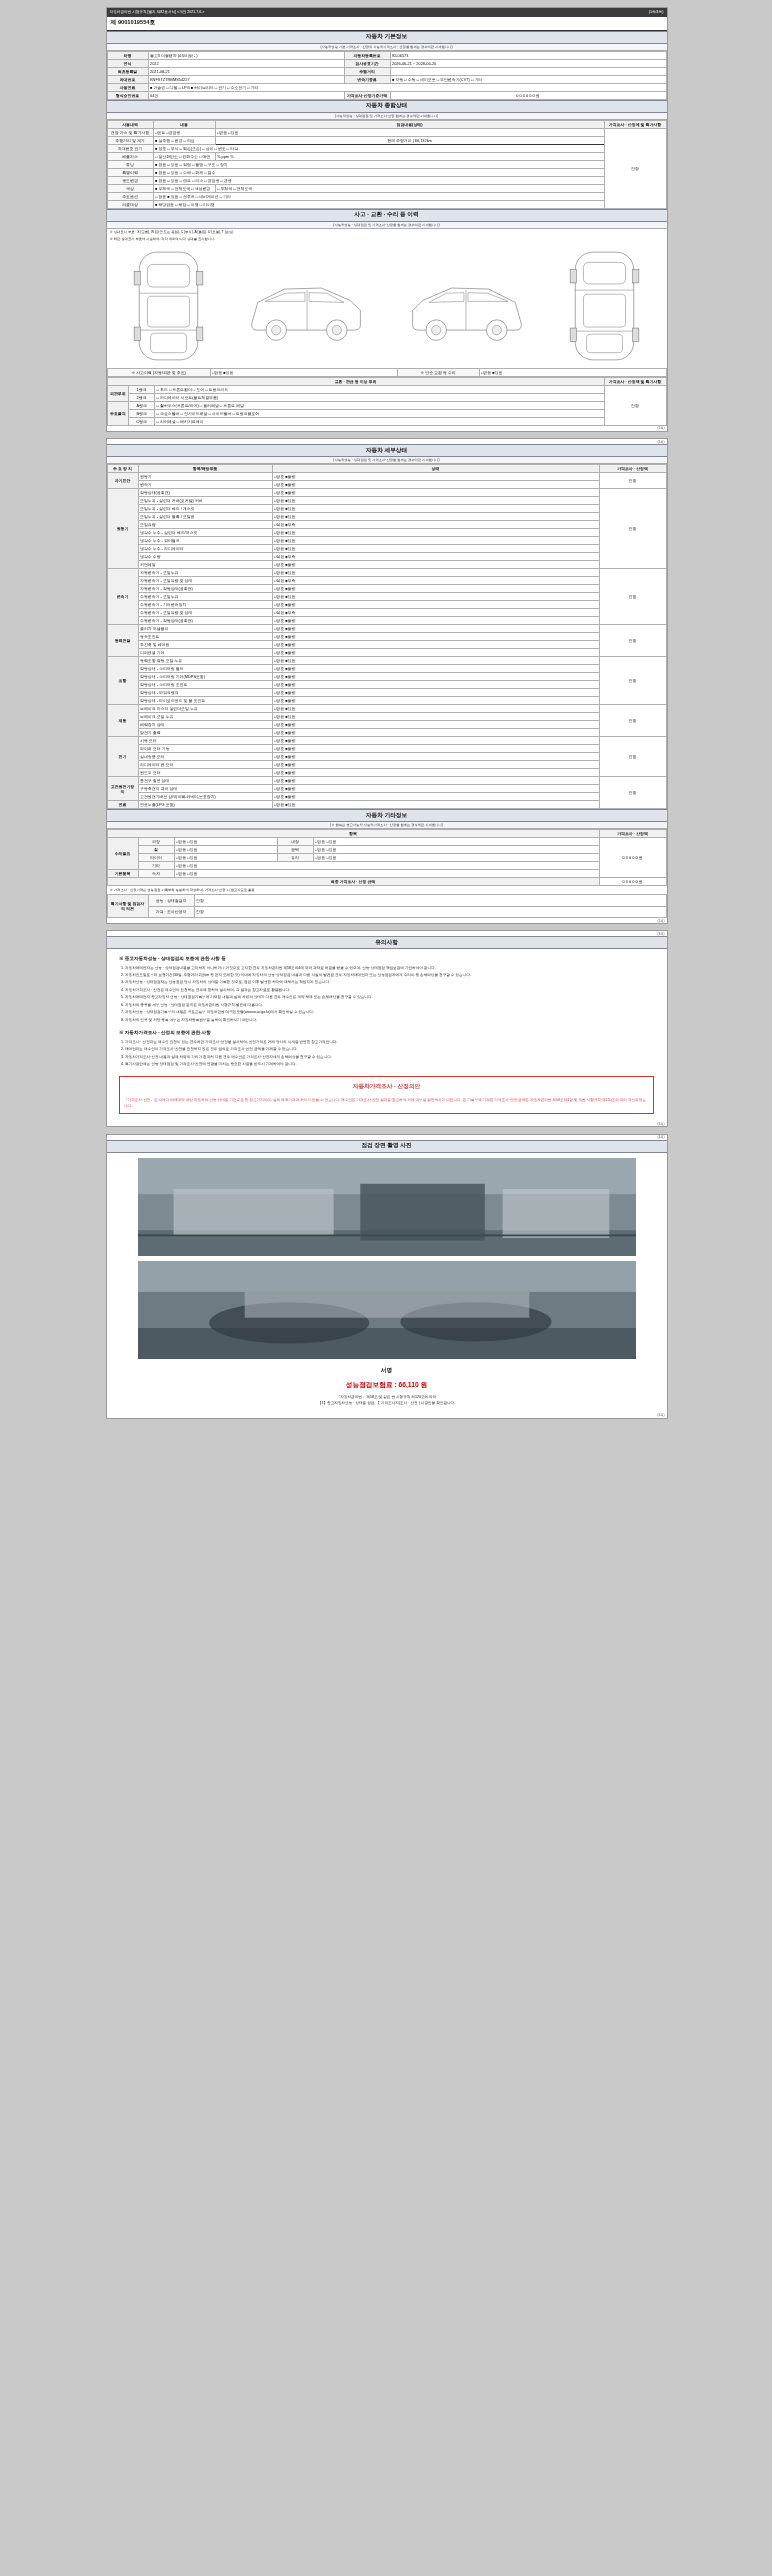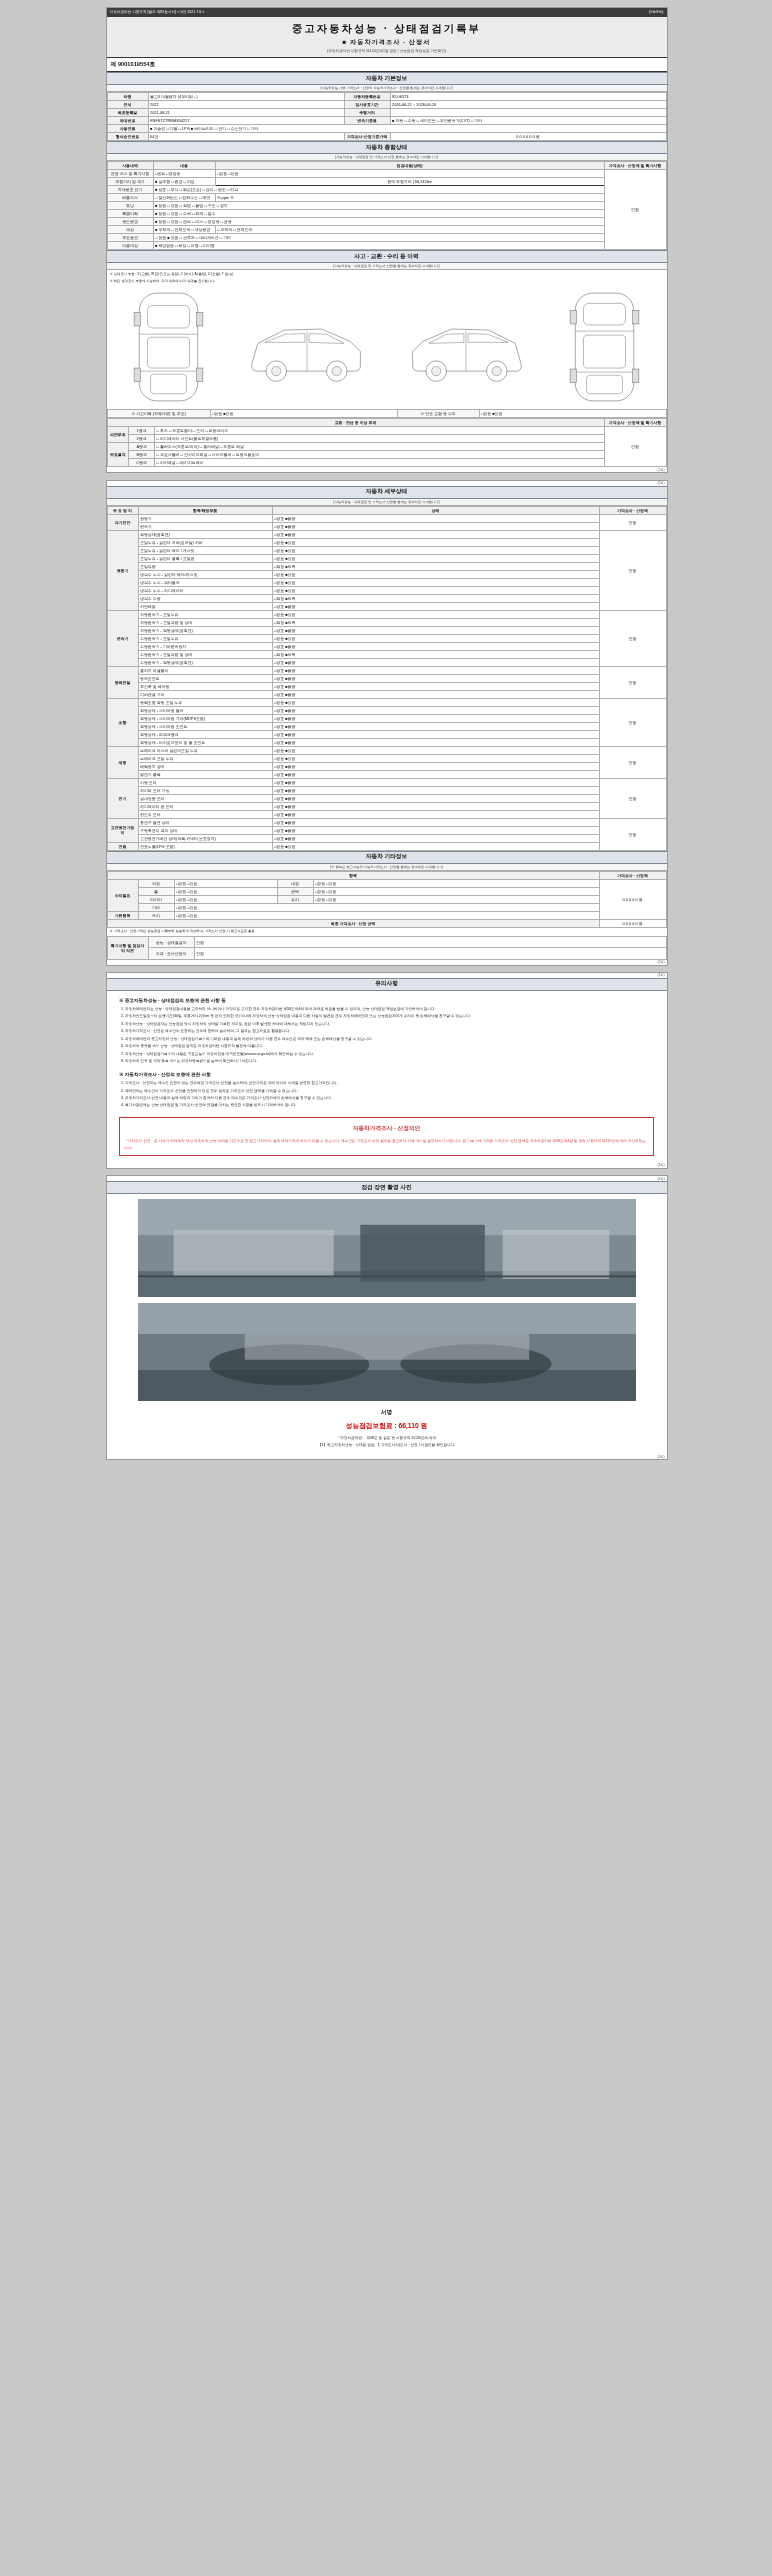--- a/index.html
+++ b/index.html
@@ -59,25 +59,20 @@
 </head>
 <body>
 
 <div class="page p1">
 
   <div class="topnotice">
     <span>자동차관리법 시행규칙 [별지 제82호서식] &lt;개정 2021.7.6.&gt;</span>
     <span>(1쪽/4쪽)</span>
   </div>
 
-  <div class="hdr">
-    <div class="t1">중고자동차성능 · 상태점검기록부</div>
-    <div class="t2">■ 자동차가격조사 · 산정서</div>
-    <div class="t3">(자동차관리법 시행규칙 제120조제1항 관련 / 성능점검 책임보험 가입확인)</div>
-  </div>
 
   <div class="docno">
     <span>제</span>
     <span>9001019554호</span>
   </div>
 
   <div class="secbar">자동차 기본정보</div>
   <div class="secsub">(자동차성능 가본 가격조사 · 산정의 자동차가격조사 · 산정을 함께는 경우에만 기재합니다)</div>
   <table>
     <tbody>

